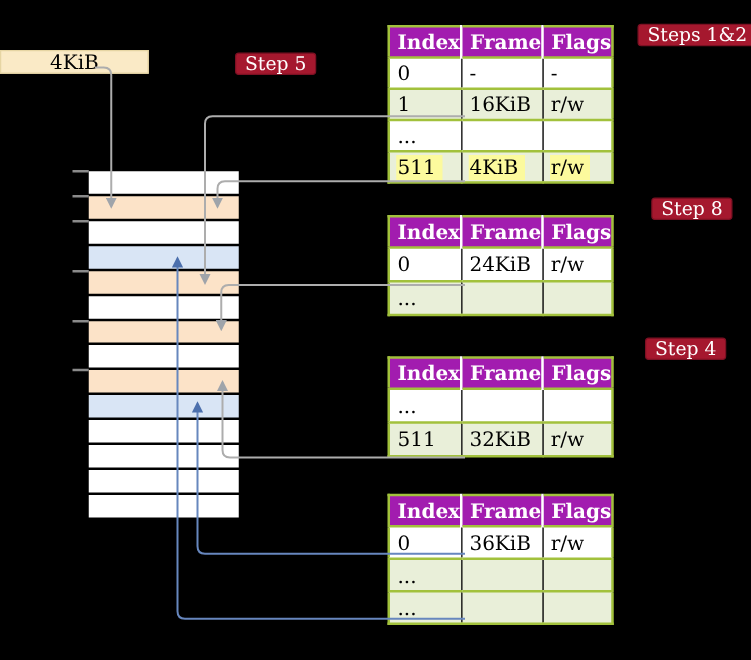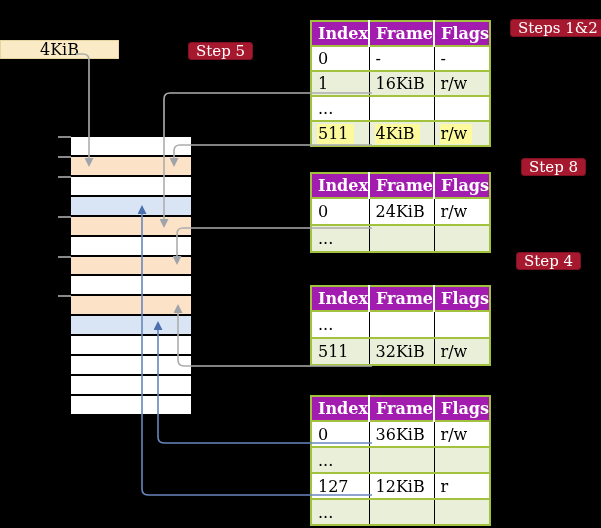--- a/index.html
+++ b/index.html
@@ -16,21 +16,21 @@
   
   .step{
     position:absolute;height:18px;box-sizing:border-box;
     background:#a5182e;border:1px solid #7d1023;border-radius:3px;
     color:#fff;font-size:15px;line-height:16px;text-align:center;
     padding:0 7px;white-space:nowrap;z-index:20;
   }
   .step0{left:188px;top:42px;}
   .steps12{left:510px;top:19px;}
   .step3{left:521px;top:158px;}
-  .step4{left:516px;top:252px;}
+  .step4{left:516px;top:270px;}
   
   .stack{
     position:absolute;left:71px;top:137px;width:120px;height:277px;
     display:flex;flex-direction:column;gap:2px;z-index:5;
   }
   .mem-row{flex:1;}
   .mem-row.white{background:#ffffff;}
   .mem-row.peach{background:#fce3c8;}
   .mem-row.blue{background:#d9e5f5;}
   .tick{position:absolute;left:58px;width:13px;height:2px;background:#8a8a8a;z-index:6;}
@@ -187,25 +187,20 @@
   </tr>
   <tr>
     <td>0</td>
     <td>36KiB</td>
     <td>r/w</td>
   </tr>
   <tr class="shaded">
     <td>...</td>
     <td></td>
     <td></td>
-  </tr>
-  <tr>
-    <td>127</td>
-    <td>12KiB</td>
-    <td>r</td>
   </tr>
   <tr class="shaded">
     <td>...</td>
     <td></td>
     <td></td>
   </tr>
 </tbody>
   </table>
 
 <svg class="overlay" width="601" height="528" viewBox="0 0 601 528">

